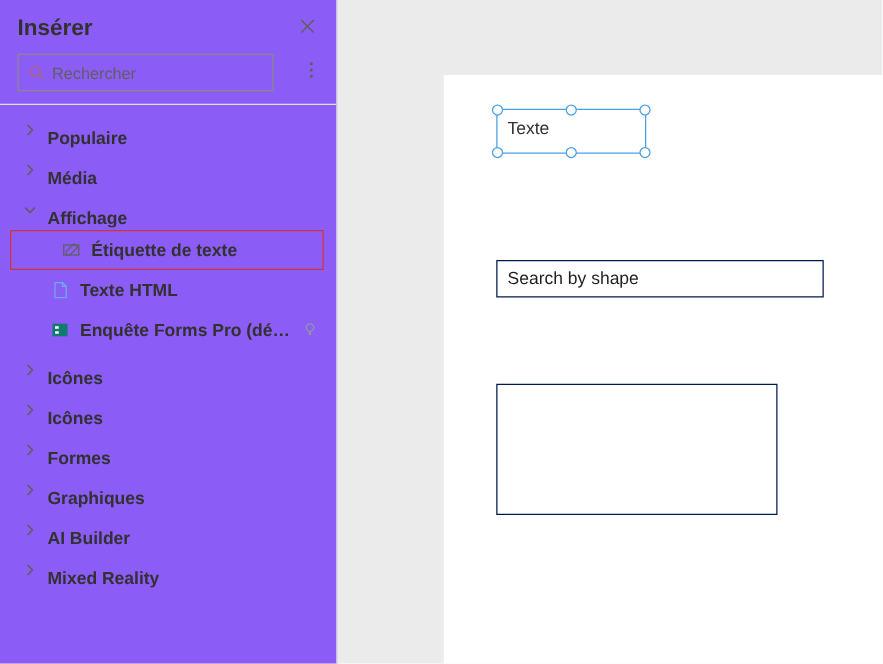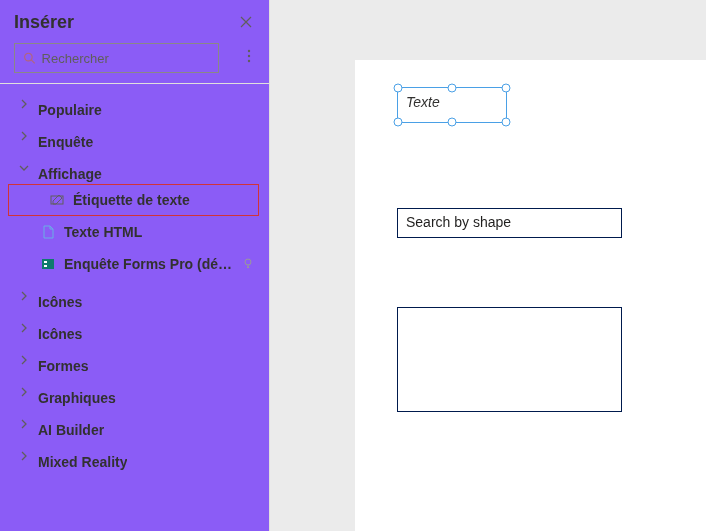--- a/index.html
+++ b/index.html
@@ -117,21 +117,21 @@
         </span>
       <span class="label">Populaire</span>
     </div>
 
     <div class="item bold">
       <span class="chev">
           <svg viewBox="0 0 10 10">
             <path d="M3 1 L7 5 L3 9" stroke="#605e5c" stroke-width="1.3" fill="none"></path>
           </svg>
         </span>
-      <span class="label">Enquête</span>
+      <span class="label">Média</span>
     </div>
 
     <div class="item bold">
       <span class="chev">
           <svg viewBox="0 0 10 10">
             <path d="M1 3 L5 7 L9 3" stroke="#605e5c" stroke-width="1.3" fill="none"></path>
           </svg>
         </span>
       <span class="label">Affichage</span>
     </div>
@@ -230,30 +230,30 @@
         </span>
       <span class="label">Mixed Reality</span>
     </div>
 
   </div>
 </div>
 
 <div class="canvas-area">
   <div class="canvas">
 
-    <div class="sel-box" style="left:42px; top:27px; width:110px; height:36px;font-style:italic;">
+    <div class="sel-box" style="left:42px; top:27px; width:120px; height:36px;">
       <div style="padding:6px 8px; font-size:14px;">Texte</div>
       <div class="handle" style="left:0%; top:0%;"></div>
       <div class="handle" style="left:50%; top:0%;"></div>
       <div class="handle" style="left:100%; top:0%;"></div>
       <div class="handle" style="left:0%; top:100%;"></div>
       <div class="handle" style="left:50%; top:100%;"></div>
       <div class="handle" style="left:100%; top:100%;"></div>
     </div>
 
-    <div class="textbox-outline" style="left:42px; top:148px; width:225px; height:30px;">
+    <div class="textbox-outline" style="left:42px; top:148px; width:262px; height:30px;">
       <div class="inner-text">Search by shape</div>
     </div>
 
     <div class="textbox-outline" style="left:42px; top:247px; width:225px; height:105px;"></div>
 
   </div>
 </div>
 
 </body></html>

